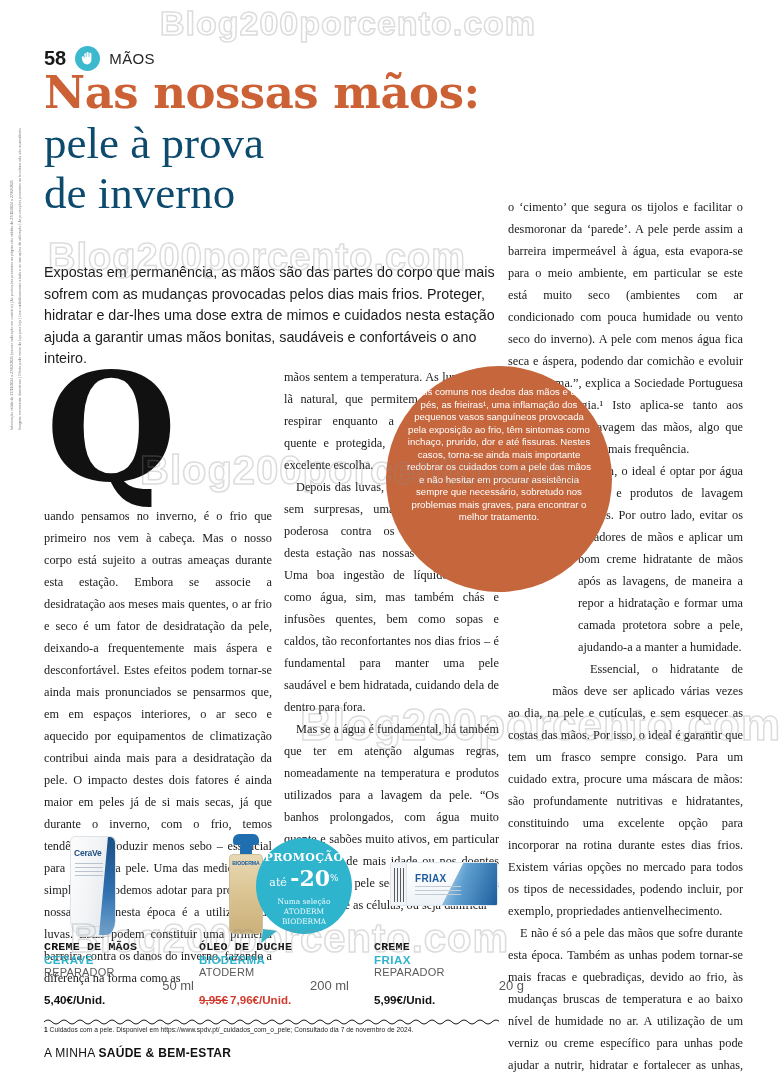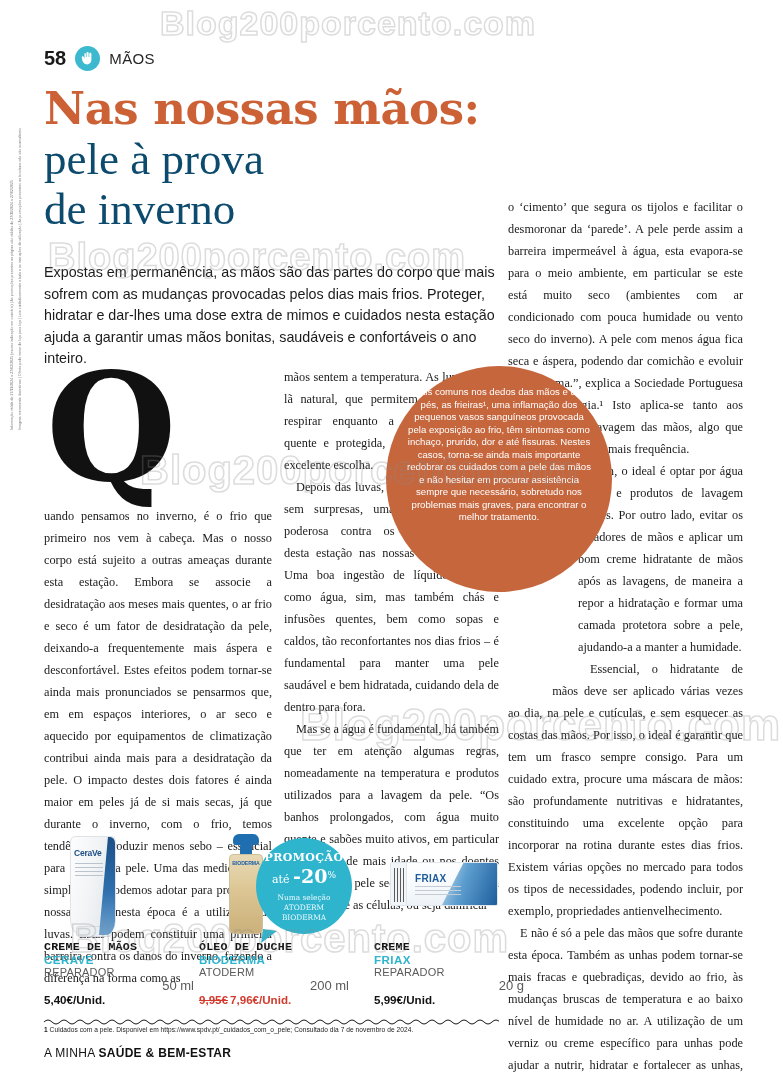--- a/index.html
+++ b/index.html
@@ -66,21 +66,21 @@
     background: #3cb9cf;
     display: flex; align-items: center; justify-content: center;
   }
   .sec-badge svg { display: block; }
   .sec-label {
     font-family: "Liberation Sans", sans-serif;
     font-size: 15px; color: #262626; letter-spacing: .4px;
   }
 
   
-  .title-block { position: absolute; left: 44px; top: 84px; width: 460px; z-index: 20; }
+  .title-block { position: absolute; left: 44px; top: 68px; width: 460px; z-index: 20; }
   .t-line1 {
     font-family: "DejaVu Serif", serif;
     font-weight: 700; font-size: 45px; line-height: 50px;
     color: #cc6136; letter-spacing: -0.5px;
   }
   .t-line2, .t-line3 {
     font-family: "Liberation Serif", serif;
     font-size: 45px; line-height: 50px; color: #0c4a6e; font-weight: 400;
   }
 
@@ -308,21 +308,21 @@
     transform: rotate(8deg);
   }
   .promo-l1 {
     font-family:"DejaVu Serif",serif; font-weight:700;
     font-size:11px; letter-spacing:.4px;
   }
   .promo-l2 {
     font-family:"DejaVu Serif",serif;
     font-size:11px; margin-top:1px;
   }
-  .promo-l2 b { font-size:19px; font-weight:700; }
+  .promo-l2 b { font-size:22px; font-weight:700; }
   .promo-l2 sup { font-size:9px; }
   .promo-sub {
     font-family:"DejaVu Serif",serif;
     font-size:7.4px; line-height:10px; margin-top:6px; color:#eafafd;
   }
 
   
   .wave-rule {
     position:absolute; left:44px; top:1018px; width:455px; height:8px;
     overflow:hidden; z-index:22;

